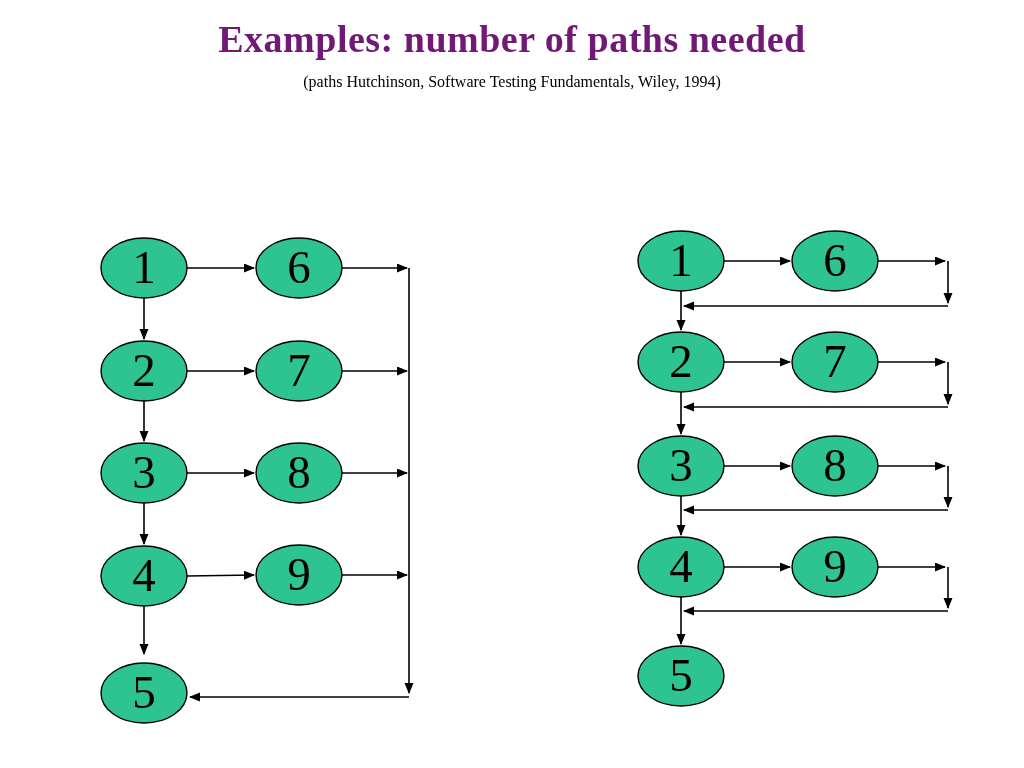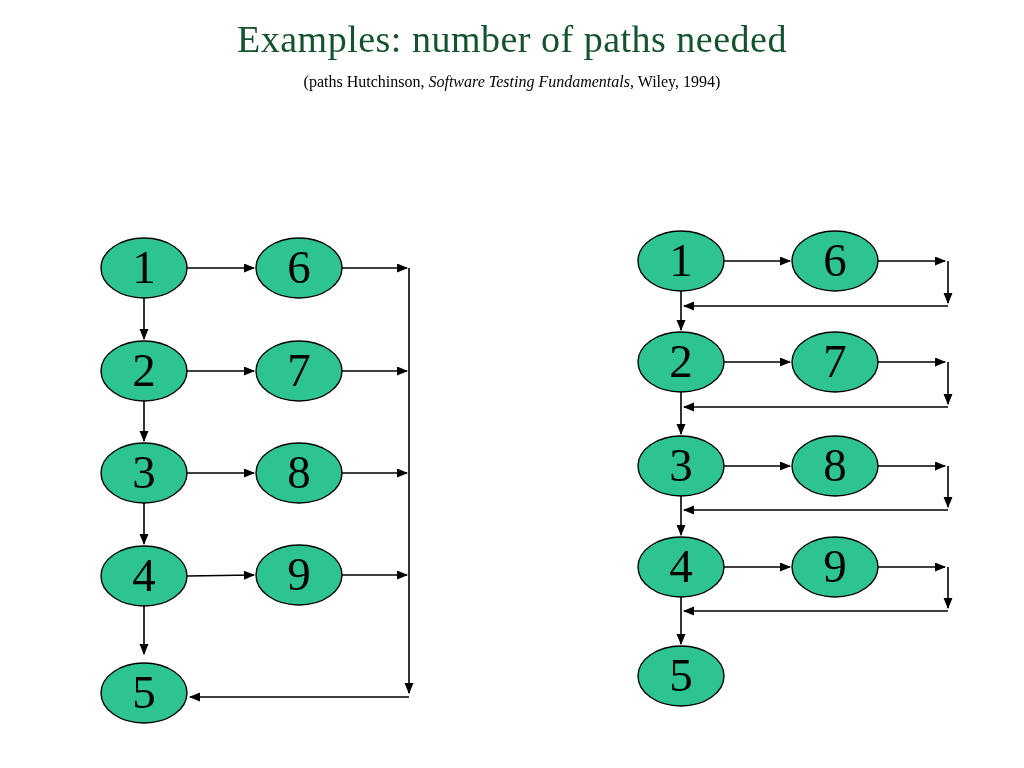--- a/index.html
+++ b/index.html
@@ -15,32 +15,32 @@
     position: absolute;
     top: 9px;
     left: 0;
     width: 1024px;
     text-align: center;
     color: #000000;
   }
   .title-line {
     margin: 0;
     font-size: 38px;
-    font-weight: normal;
+    font-weight: bold;
     line-height: 60px;
     letter-spacing: 0.5px;
-    color: #14532d;
+    color: #701a75;
   }
   .subtitle {
     margin: 2px 0 0 0;
     font-size: 16px;
     line-height: 22px;
     color: #000000;
   }
-  .subtitle .ital { font-style: italic; }
+  .subtitle .ital { }
   #graph-layer {
     position: absolute;
     left: 0;
     top: 0;
     width: 1024px;
     height: 768px;
   }
   .node-label {
     font-family: "Liberation Serif", "DejaVu Serif", serif;
     font-size: 47px;

